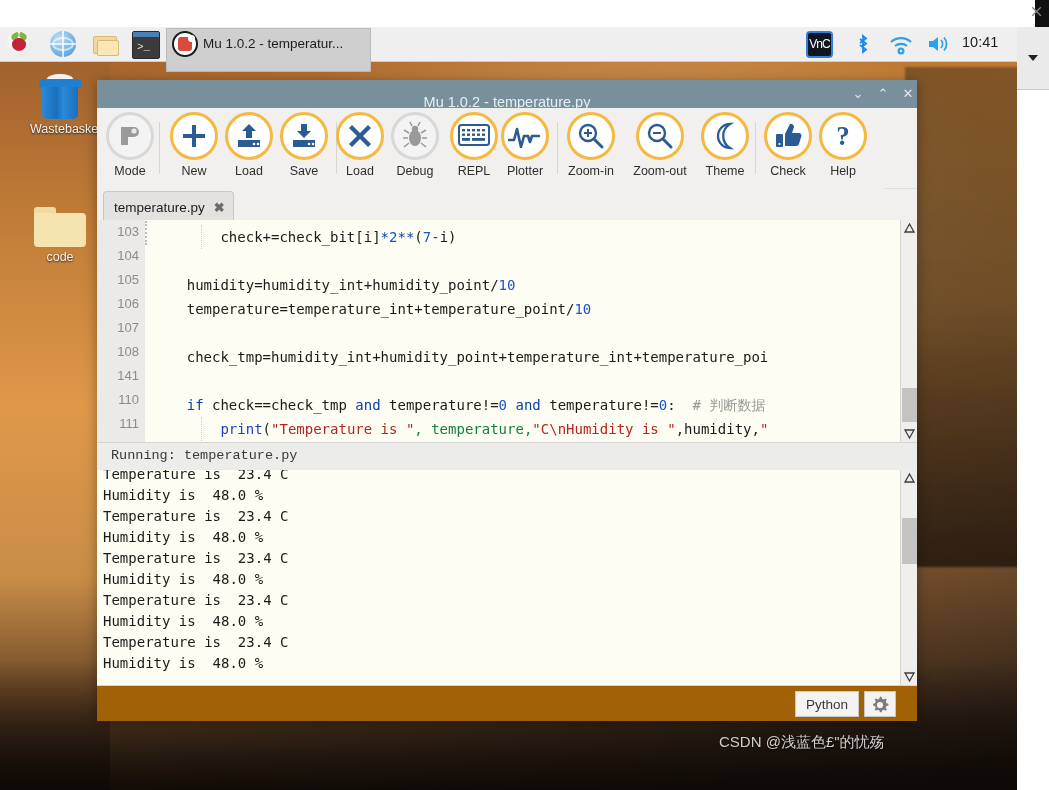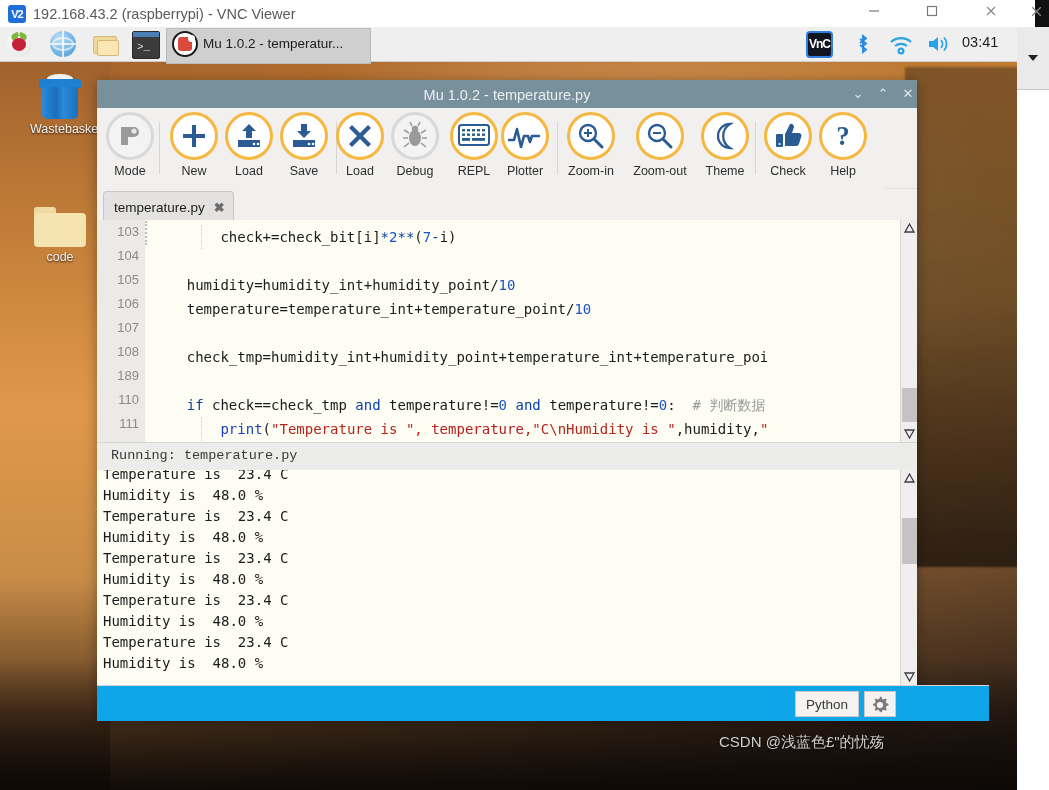--- a/index.html
+++ b/index.html
@@ -46,28 +46,28 @@
   #tb-web{left:50px;border-radius:50%;background:radial-gradient(circle at 35% 30%,#bfe0f5,#74b6e6 55%,#4f93c9);}
   #tb-web .mer{position:absolute;left:12px;top:0;width:2px;height:26px;background:rgba(255,255,255,.75);}
   #tb-web .par{position:absolute;left:0;top:12px;width:26px;height:2px;background:rgba(255,255,255,.75);}
   #tb-web .par2{position:absolute;left:2px;top:6px;width:22px;height:14px;border:2px solid rgba(255,255,255,.6);border-radius:50%;box-sizing:border-box;}
   #tb-files{left:92px;}
   #tb-files .fb{position:absolute;left:1px;top:5px;width:22px;height:16px;background:#f0d79a;border:1px solid #d6b978;border-radius:2px;}
   #tb-files .ff{position:absolute;left:5px;top:9px;width:20px;height:14px;background:#fae7b4;border:1px solid #d6b978;border-radius:2px;}
   #tb-term{left:132px;background:#3b3b3b;border:1px solid #2a2a2a;border-radius:2px;}
   #tb-term .bar{position:absolute;left:0;top:0;width:100%;height:5px;background:#4a7fb5;}
   #tb-term .pr{position:absolute;left:4px;top:9px;color:#dcdcdc;font-size:11px;font-family:"Liberation Mono",monospace;}
-  #tb-task{position:absolute;left:166px;top:1px;width:205px;height:36px;background:#cfcfcf;border:1px solid #bbb;box-sizing:border-box;}
+  #tb-task{position:absolute;left:166px;top:1px;width:205px;height:44px;background:#cfcfcf;border:1px solid #bbb;box-sizing:border-box;}
   #tb-task .muicon{position:absolute;left:5px;top:2px;width:26px;height:26px;border-radius:50%;background:#fff;border:2px solid #1a1a1a;box-sizing:border-box;}
   #tb-task .muicon i{position:absolute;left:4px;top:4px;width:14px;height:14px;background:#d94a3d;border-radius:3px 3px 3px 3px;display:block;}
   #tb-task .muicon i:after{content:"";position:absolute;right:-3px;top:-2px;width:7px;height:7px;background:#fff;border-radius:50%;}
   #tb-task span{position:absolute;left:36px;top:7px;font-size:13.5px;color:#1d1d1d;white-space:nowrap;}
 
   #tray-vnc{position:absolute;left:806px;top:4px;width:27px;height:27px;background:#10151f;border:2px solid #2f7fe0;border-radius:4px;box-sizing:border-box;
-            color:#fff;font-size:12px;font-weight:bold;line-height:23px;text-align:center;letter-spacing:-1px;}
+            color:#fff;font-size:12px;font-weight:normal;line-height:23px;text-align:center;letter-spacing:-1px;}
   #tray-bt{position:absolute;left:852px;top:6px;width:22px;height:22px;}
   #tray-wifi{position:absolute;left:888px;top:7px;width:26px;height:22px;}
   #tray-vol{position:absolute;left:926px;top:6px;width:26px;height:22px;}
   #tray-clock{position:absolute;left:962px;top:7px;font-size:14.5px;color:#1d1d1d;}
 
   
   #icon-waste{position:absolute;left:30px;top:52px;width:60px;text-align:center;}
   #icon-waste .can{margin:0 auto;width:42px;height:40px;position:relative;}
   #icon-waste .lid{position:absolute;left:0;top:0;width:42px;height:9px;background:#1f7fd0;border-radius:3px 3px 1px 1px;}
   #icon-waste .body{position:absolute;left:3px;top:8px;width:36px;height:32px;
@@ -76,21 +76,21 @@
   .dlabel{color:#f2f2f2;font-size:12.5px;text-shadow:0 1px 2px rgba(0,0,0,.8);margin-top:3px;white-space:nowrap;}
   #icon-code{position:absolute;left:30px;top:180px;width:60px;text-align:center;}
   #icon-code .folder{margin:0 auto;width:52px;height:40px;position:relative;}
   #icon-code .ftab{position:absolute;left:0;top:0;width:22px;height:7px;background:#f0daa4;border-radius:3px 3px 0 0;}
   #icon-code .fbody{position:absolute;left:0;top:6px;width:52px;height:34px;background:#f5e3b0;border-radius:2px 4px 4px 4px;}
 
   
   #mu{position:absolute;left:97px;top:80px;width:820px;height:640px;background:#f1f0ee;
       box-shadow:0 2px 12px rgba(0,0,0,.35);}
   #mu-title{position:absolute;left:0;top:0;width:820px;height:28px;background:#78909c;}
-  #mu-title .t{position:absolute;left:0;top:1px;width:820px;height:28px;line-height:28px;text-align:center;
+  #mu-title .t{position:absolute;left:0;top:8px;width:820px;height:28px;line-height:28px;text-align:center;
                color:#e9eef1;font-size:14.5px;}
   .muctl{position:absolute;top:0;height:28px;line-height:28px;width:22px;text-align:center;color:#dfe7eb;font-size:13px;} 
   #mu-down{left:750px;} #mu-up{left:775px;} #mu-x{left:800px;}
 
   
   #mu-toolbar{position:absolute;left:0;top:28px;width:820px;height:80px;background:#f1f0ee;border-bottom:1px solid #e1e0de;}
   .tbtn{position:absolute;top:4px;width:66px;text-align:center;}
   .tcirc{width:48px;height:48px;border-radius:50%;margin:0 auto;background:#fff;border:3px solid #f5b841;box-sizing:border-box;position:relative;}
   .tcirc.dim{border-color:#d8d8d8;background:#f3f3f3;}
   .tlab{font-size:12.5px;color:#2e2e2e;margin-top:4px;}
@@ -120,59 +120,39 @@
   #runbar{position:absolute;left:0;top:362px;width:820px;height:28px;background:#ececea;border-top:1px solid #d6d5d3;border-bottom:1px solid #d6d5d3;}
   #runbar span{position:absolute;left:14px;top:5px;font-size:13.5px;color:#3a3a3a;font-family:Liberation Mono, monospace;}
 
   
   #console{position:absolute;left:0;top:390px;width:820px;height:215px;background:#fdfdf3;overflow:hidden;}
   #cout{position:absolute;left:6px;top:-6px;width:780px;font-family:"DejaVu Sans Mono","Liberation Mono",monospace;
         font-size:14px;color:#1b1b1b;line-height:21px;white-space:pre;}
   #cs-sb{position:absolute;left:803px;top:0;width:17px;height:215px;background:#f0efed;border-left:1px solid #d5d4d2;}
 
   
-  #mu-status{position:absolute;left:0;top:605px;width:892px;height:35px;background:#0ea5e9;border-top:1px solid #d6d5d3;}
+  #mu-status{position:absolute;left:0;top:605px;width:820px;height:35px;background:#a16207;border-top:1px solid #d6d5d3;}
   #py-mode{position:absolute;left:698px;top:5px;height:26px;padding:0 10px;line-height:26px;background:#f4f3f1;
            border:1px solid #c9c8c6;font-size:13.5px;color:#3a3a3a;box-sizing:border-box;}
   #gear-btn{position:absolute;left:767px;top:5px;width:32px;height:26px;background:#f4f3f1;border:1px solid #c9c8c6;box-sizing:border-box;}
 
   
   #rdock{position:absolute;left:1017px;top:27px;width:32px;height:763px;background:#fff;}
   #rdock-top{position:absolute;left:0;top:0;width:32px;height:62px;background:#eaeaea;border-bottom:1px solid #c8c8c8;}
   #rdock-arrow{position:absolute;left:11px;top:28px;width:0;height:0;border-left:5px solid transparent;border-right:5px solid transparent;border-top:6px solid #222;}
 
   
   #watermark{position:absolute;left:816px;top:760px;font-size:15px;color:#d8d8d8;opacity:.95;white-space:nowrap;
              text-shadow:0 1px 2px rgba(0,0,0,.7);}
 </style>
 </head>
 <body>
 
 <div id="vnc-window">
 
-  <div id="vnc-titlebar">
-    <div id="vnc-logo">V2</div>
-    <div id="vnc-title">192.168.43.2 (raspberrypi) - VNC Viewer</div>
-    <div class="wctl" id="wc-min">
-      <svg width="14" height="14" viewBox="0 0 14 14">
-          <line x1="2" y1="7" x2="12" y2="7" stroke="#7a7a7a" stroke-width="1.2"></line>
-        </svg>
-    </div>
-    <div class="wctl" id="wc-max">
-      <svg width="14" height="14" viewBox="0 0 14 14">
-          <rect x="2.5" y="2.5" width="9" height="9" fill="none" stroke="#7a7a7a" stroke-width="1.2"></rect>
-        </svg>
-    </div>
-    <div class="wctl" id="wc-close">
-      <svg width="14" height="14" viewBox="0 0 14 14">
-          <line x1="3" y1="3" x2="11" y2="11" stroke="#8a8a8a" stroke-width="1.2"></line>
-          <line x1="11" y1="3" x2="3" y2="11" stroke="#8a8a8a" stroke-width="1.2"></line>
-        </svg>
-    </div>
-  </div>
 
   <div id="extra-close">
     <svg width="15" height="15" viewBox="0 0 14 14">
         <line x1="3" y1="3" x2="11" y2="11" stroke="#8a8a8a" stroke-width="1.2"></line>
         <line x1="11" y1="3" x2="3" y2="11" stroke="#8a8a8a" stroke-width="1.2"></line>
       </svg>
   </div>
 
   <div id="desktop">
     <div id="wallpaper"></div>
@@ -220,21 +200,21 @@
           <circle cx="13" cy="17" r="2.4" fill="none" stroke="#29a3e8" stroke-width="2.2"></circle>
         </svg>
       </div>
       <div id="tray-vol">
         <svg width="26" height="22" viewBox="0 0 26 22">
           <path d="M3 8 h4 l5 -4 v14 l-5 -4 h-4 z" fill="#29a3e8"></path>
           <path d="M15 7 A6 6 0 0 1 15 15" fill="none" stroke="#29a3e8" stroke-width="1.8"></path>
           <path d="M18 4.5 A9.5 9.5 0 0 1 18 17.5" fill="none" stroke="#29a3e8" stroke-width="1.8"></path>
         </svg>
       </div>
-      <div id="tray-clock">03:41</div>
+      <div id="tray-clock">10:41</div>
     </div>
 
     <div id="icon-waste">
       <div class="can">
         <span class="paper"></span>
         <span class="lid"></span>
         <span class="body"></span>
       </div>
       <div class="dlabel">Wastebasket</div>
     </div>
@@ -412,37 +392,37 @@
       </div>
 
       <div id="editor">
         <div id="gutter">
           <div class="lno" style="top:4px;">103</div>
           <div class="lno" style="top:28px;">104</div>
           <div class="lno" style="top:52px;">105</div>
           <div class="lno" style="top:76px;">106</div>
           <div class="lno" style="top:100px;">107</div>
           <div class="lno" style="top:124px;">108</div>
-          <div class="lno" style="top:148px;">189</div>
+          <div class="lno" style="top:148px;">141</div>
           <div class="lno" style="top:172px;">110</div>
           <div class="lno" style="top:196px;">111</div>
           <div class="lno" style="top:220px;">112</div>
         </div>
 
         <div id="code">
           <div class="caretline" style="left:0px;top:0px;width:2px;height:24px;"></div>
           <div class="cline" style="top:4px;"><span style="color:#1b1b1b;">        check+=check_bit[i]</span><span class="k">*</span><span class="num">2</span><span class="k">**</span><span style="color:#1b1b1b;">(</span><span class="num">7</span><span class="k">-</span><span style="color:#1b1b1b;">i)</span></div>
           <div class="cline" style="top:28px;"></div>
           <div class="cline" style="top:52px;"><span style="color:#1b1b1b;">    humidity=humidity_int+humidity_point/</span><span class="num">10</span></div>
           <div class="cline" style="top:76px;"><span style="color:#1b1b1b;">    temperature=temperature_int+temperature_point/</span><span class="num">10</span></div>
           <div class="cline" style="top:100px;"></div>
           <div class="cline" style="top:124px;"><span style="color:#1b1b1b;">    check_tmp=humidity_int+humidity_point+temperature_int+temperature_poi</span></div>
           <div class="cline" style="top:148px;"></div>
           <div class="cline" style="top:172px;"><span style="color:#1b1b1b;">    </span><span class="k">if</span><span style="color:#1b1b1b;"> check==check_tmp </span><span class="k">and</span><span style="color:#1b1b1b;"> temperature!=</span><span class="num">0</span><span style="color:#1b1b1b;"> </span><span class="k">and</span><span style="color:#1b1b1b;"> temperature!=</span><span class="num">0</span><span style="color:#1b1b1b;">:  </span><span class="cm"># 判断数据</span></div>
-          <div class="cline" style="top:196px;"><span style="color:#1b1b1b;">        </span><span class="fn">print</span><span style="color:#1b1b1b;">(</span><span class="str">"Temperature is "</span><span style="color:#b91c1c;">, temperature,</span><span class="str">"C\nHumidity is "</span><span style="color:#1b1b1b;">,humidity,</span><span class="str">"</span></div>
+          <div class="cline" style="top:196px;"><span style="color:#1b1b1b;">        </span><span class="fn">print</span><span style="color:#1b1b1b;">(</span><span class="str">"Temperature is "</span><span style="color:#15803d;">, temperature,</span><span class="str">"C\nHumidity is "</span><span style="color:#1b1b1b;">,humidity,</span><span class="str">"</span></div>
           <div class="caretline" style="left:56px;top:4px;width:1px;height:24px;border-left:1px dotted #c9c9c9;"></div>
           <div class="caretline" style="left:56px;top:196px;width:1px;height:48px;border-left:1px dotted #c9c9c9;"></div>
         </div>
 
         <div id="ed-sb">
           <div class="sbup" style="top:0;">
             <svg width="17" height="17" viewBox="0 0 17 17">
                 <path d="M8.5 4 L13 12 L4 12 z" fill="none" stroke="#3c3c3c" stroke-width="1.3"></path>
               </svg>
           </div>

